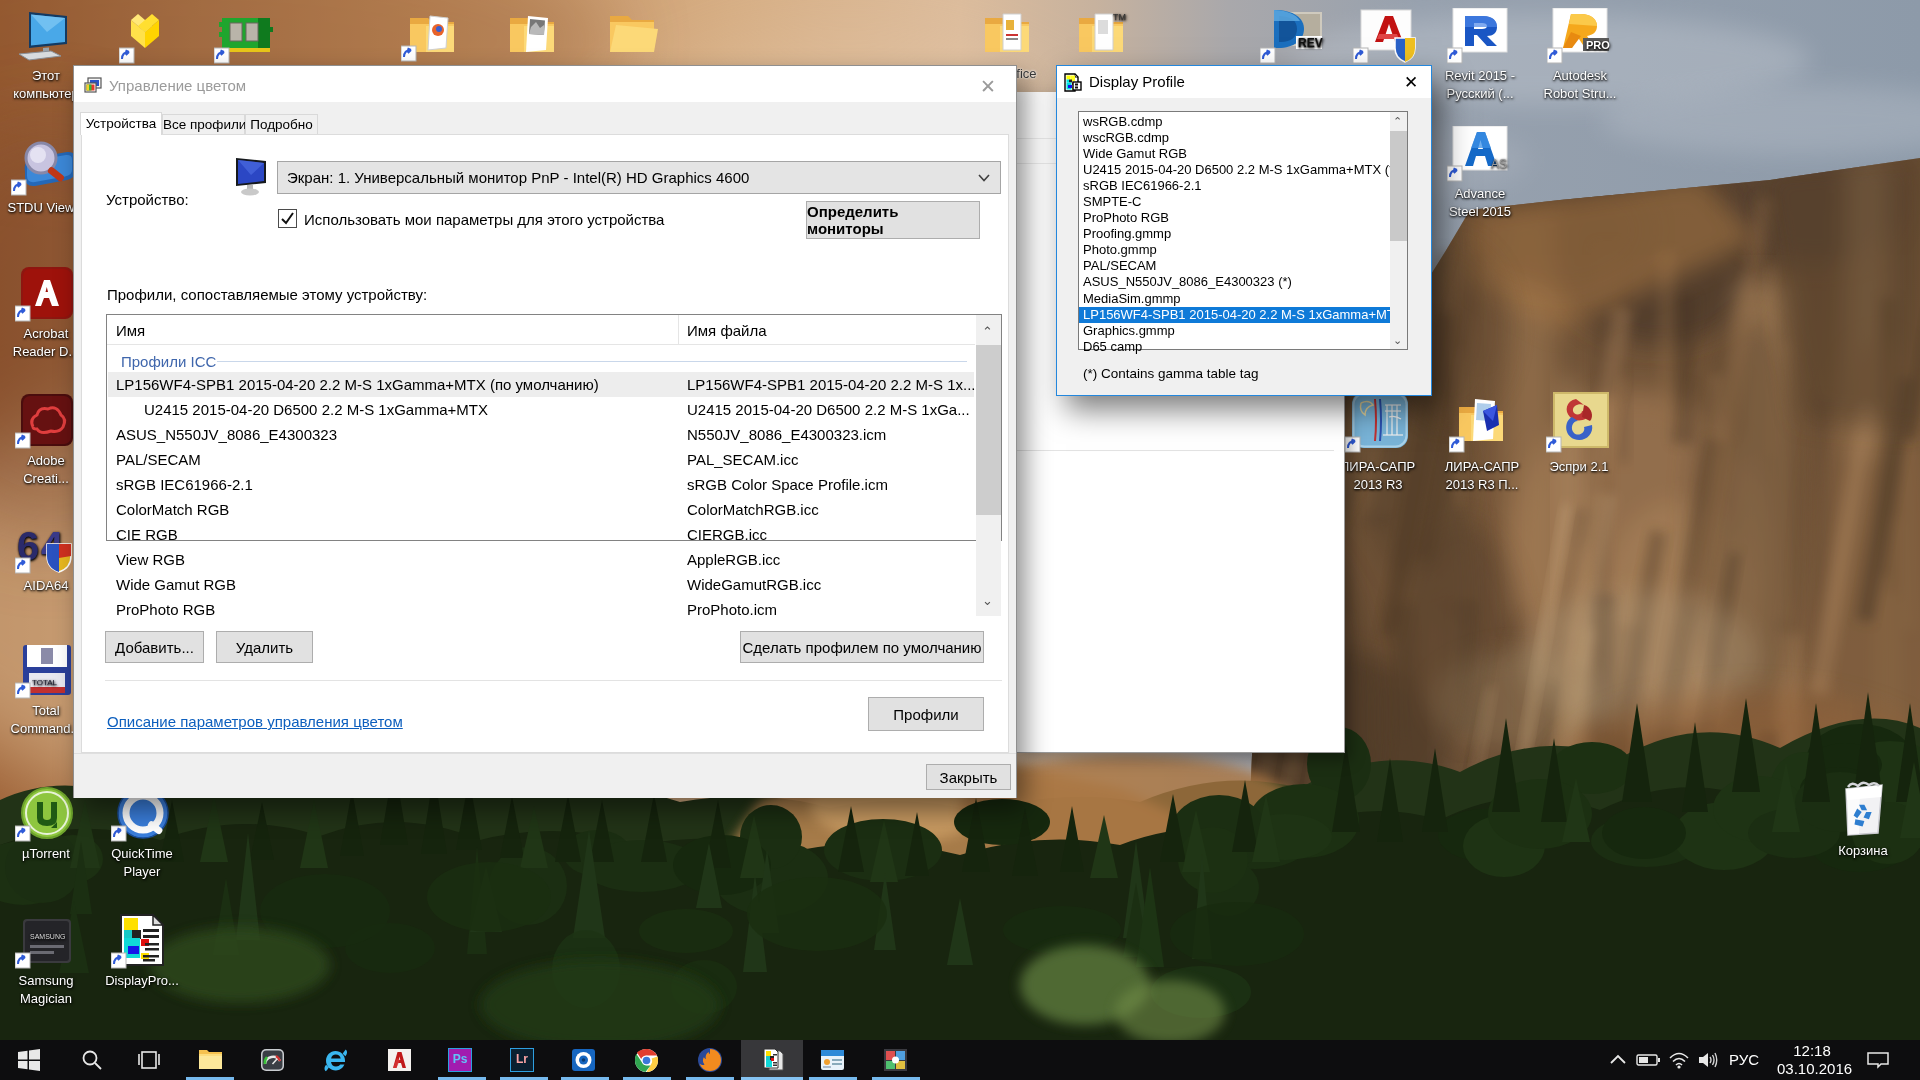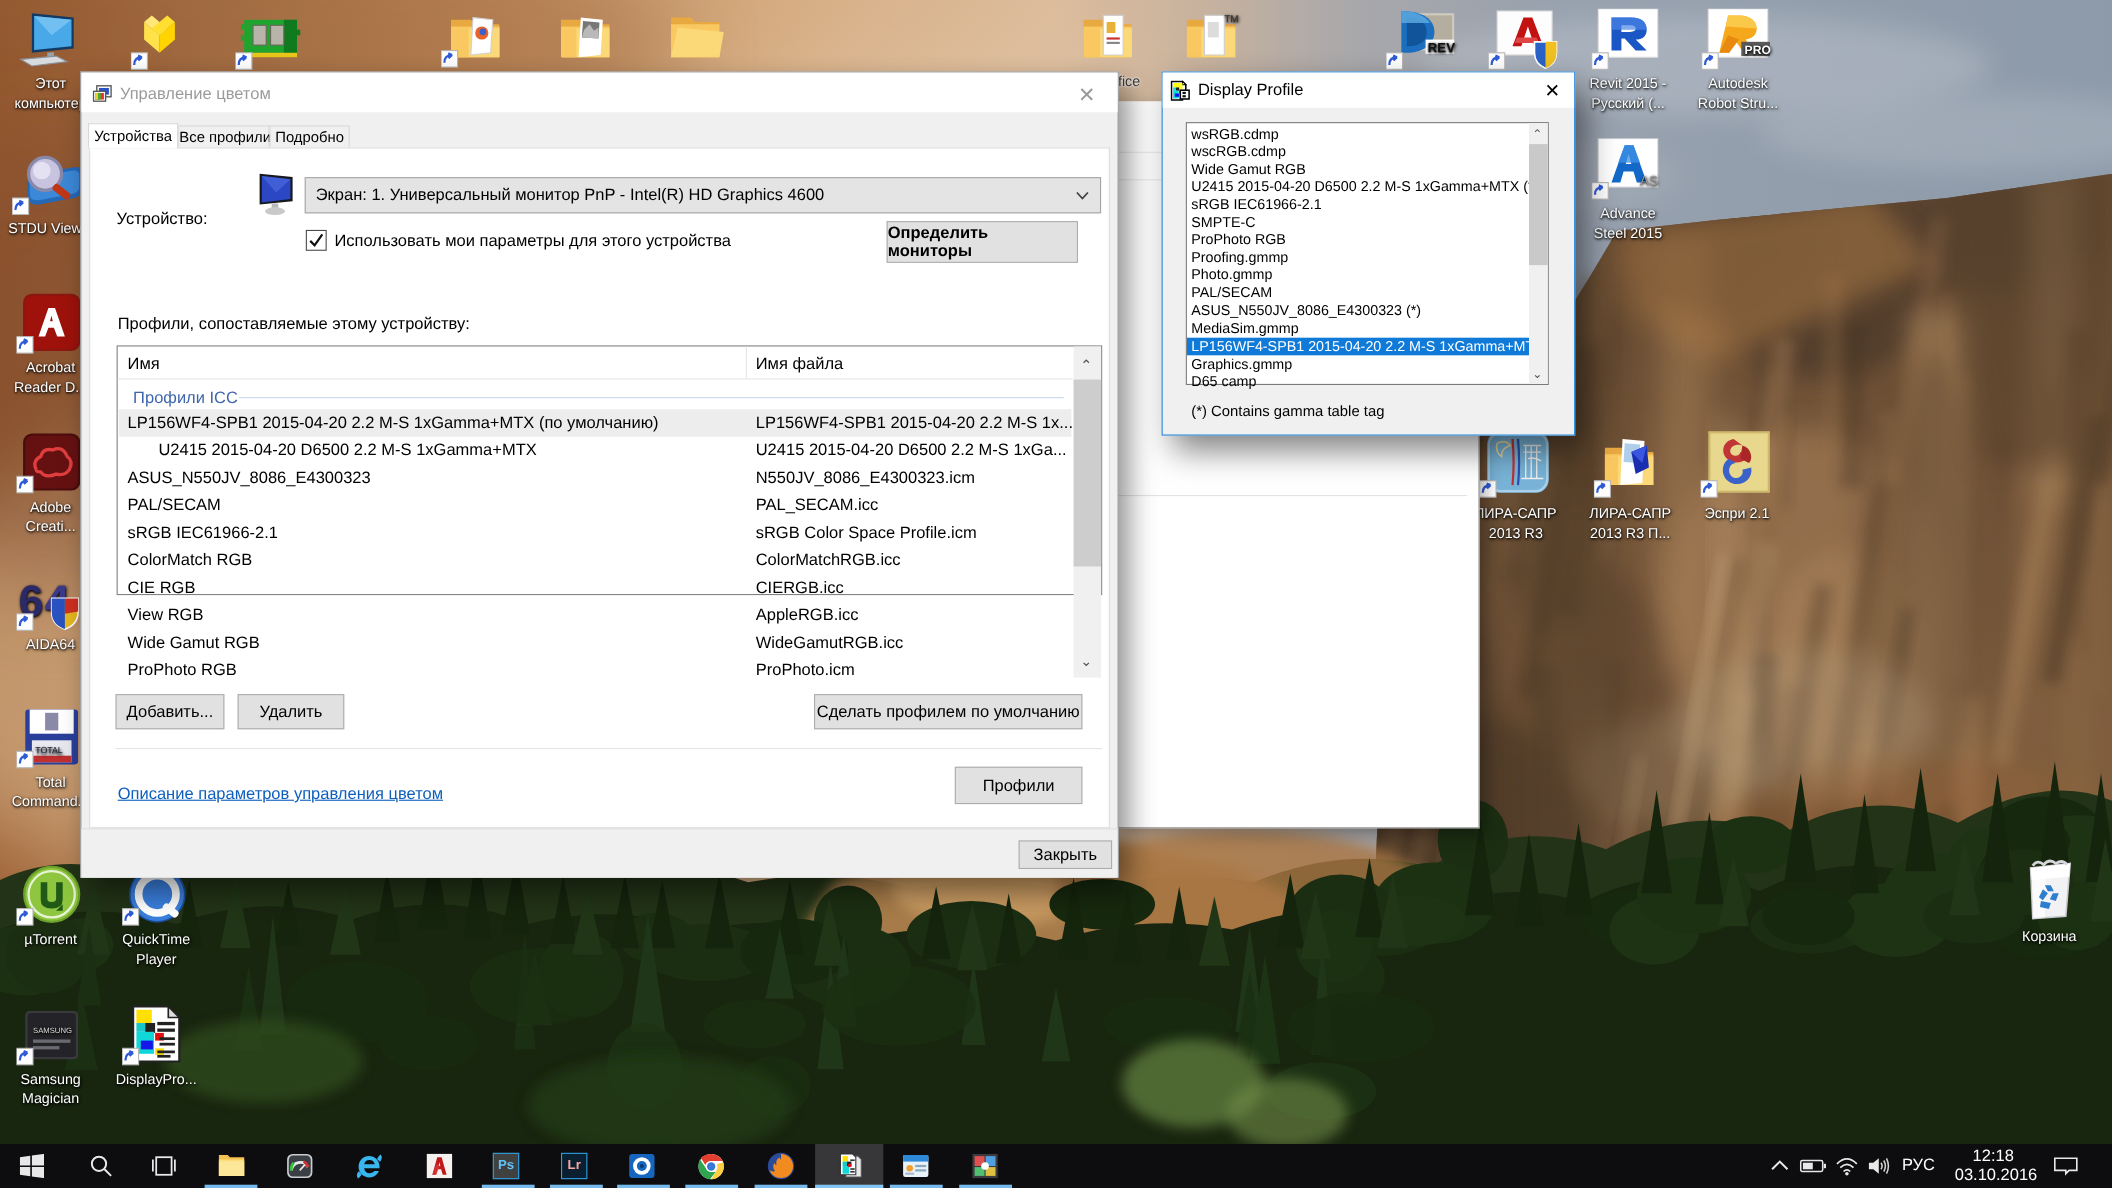--- a/index.html
+++ b/index.html
@@ -816,21 +816,21 @@
         <path d="M23.8,2.5 C25.8,4.3 25.3,7 23.4,9.2 L20.7,6.7 C22,4.8 22.9,3.2 23.8,2.5 Z" fill="#3ab6ef"></path>
         <path d="M3.6,24.3 C1.8,22.6 2.3,19.8 4.1,17.8 L6.9,20.4 C5.6,22.2 4.5,23.7 3.6,24.3 Z" fill="#3ab6ef"></path>
       </svg>
  
  <svg class="abs" style="left:387px;top:8px" width="25" height="24" viewBox="0 0 25 24">
         <rect x="1" y="1" width="23" height="22" fill="#f4f1ee"></rect>
         <path d="M6,20 L10.5,4 L14.5,4 L19,20 L15.5,20 L14,15 L11,15 L9.5,20 Z M11.8,12 L13.3,12 L12.5,8.5 Z" fill="#c01818"></path>
         <path d="M6,20 L10,10 L13,12 L9.5,20 Z" fill="#e04040" opacity=".6"></path>
       </svg>
  
- <div class="abs" style="left:448px;top:8px;width:24px;height:24px;background:#404040;border:1.5px solid #2e9fe0;box-sizing:border-box;color:#62c3f7;font-size:12px;font-weight:bold;text-align:center;line-height:21px;">Ps</div>
+ <div class="abs" style="left:448px;top:8px;width:24px;height:24px;background:#a21caf;border:1.5px solid #2e9fe0;box-sizing:border-box;color:#62c3f7;font-size:12px;font-weight:bold;text-align:center;line-height:21px;">Ps</div>
  
  <div class="abs" style="left:510px;top:8px;width:24px;height:24px;background:#0a2030;border:1.5px solid #2e9fe0;box-sizing:border-box;color:#fca5a5;font-size:12px;font-weight:bold;text-align:center;line-height:21px;">Lr</div>
  
  <svg class="abs" style="left:571px;top:8px" width="25" height="24" viewBox="0 0 25 24">
         <rect x="1" y="1" width="23" height="22" rx="3" fill="#1666c0"></rect>
         <circle cx="12.5" cy="12" r="8" fill="#fff"></circle>
         <circle cx="12.5" cy="12" r="4.5" fill="#1666c0"></circle>
         <circle cx="12.5" cy="12" r="1.8" fill="#0a3a70"></circle>
       </svg>
  

